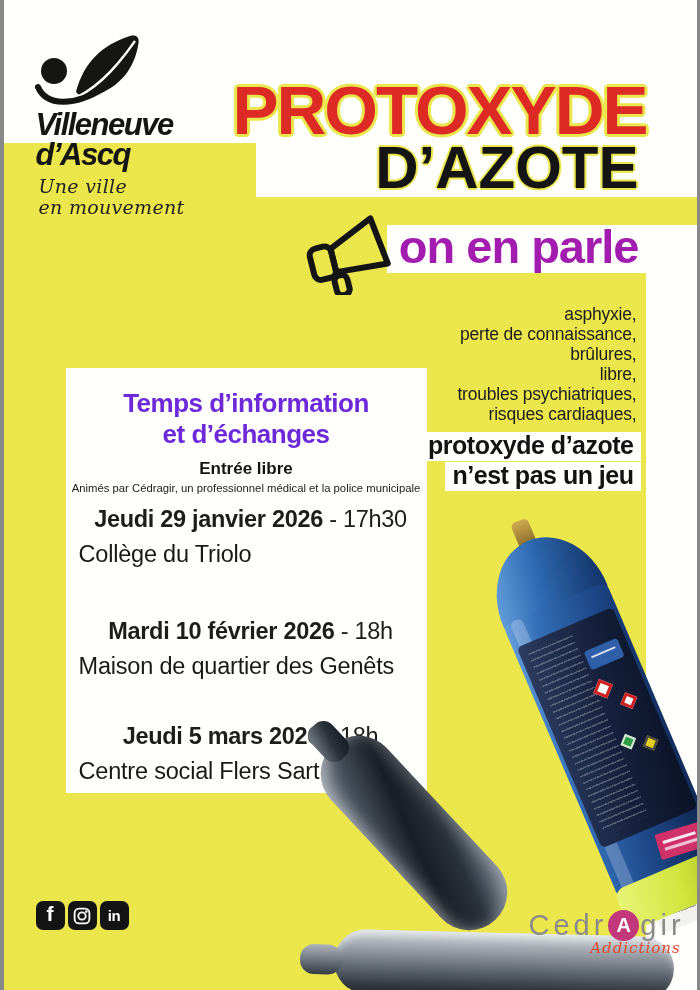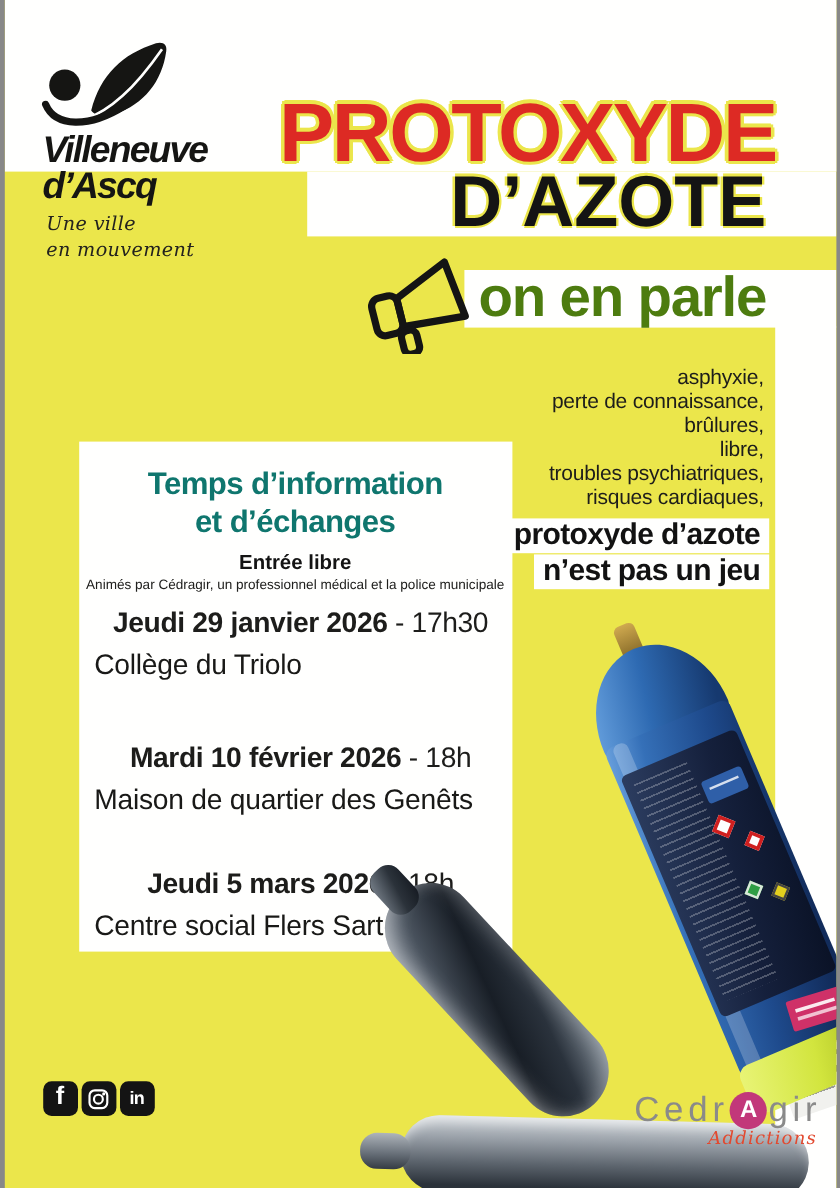--- a/index.html
+++ b/index.html
@@ -11,48 +11,48 @@
   
   .top-band { position:absolute; left:0; top:0; width:700px; height:143px; background:#fffffe; }
   .right-margin { position:absolute; left:642px; top:272px; right:0; bottom:0; background:#fffffe; }
 
   
   .brand-logo { position:absolute; left:28px; top:30px; width:118px; height:82px; }
   .brand-name { position:absolute; left:32px; top:110px; font-weight:700; font-style:italic;
     font-size:31px; line-height:30px; letter-spacing:-1.5px; color:#151513; }
   .brand-name .l2 { display:block; }
   .brand-tagline { position:absolute; left:35px; top:176px; font-family:"DejaVu Serif", serif;
-    font-style:italic; font-size:16px; line-height:21px; color:#23221e; letter-spacing:0.3px; }
+    font-style:italic; font-size:19px; line-height:21px; color:#23221e; letter-spacing:0.3px; }
 
   
   .title-1 { position:absolute; top:78px; right:50px; font-size:69px; line-height:66px;
     font-weight:900; letter-spacing:-2px; color:#dd2a24; white-space:nowrap;
     text-shadow:3px 0 0 #ebe64b,-3px 0 0 #ebe64b,0 3px 0 #ebe64b,0 -3px 0 #ebe64b,
       2px 2px 0 #ebe64b,-2px -2px 0 #ebe64b,2px -2px 0 #ebe64b,-2px 2px 0 #ebe64b; }
   .band-azote { position:absolute; left:252px; top:143px; right:0; height:54px; background:#fffffe; }
   .title-2 { position:absolute; top:-5px; right:58px; font-size:60px; line-height:60px;
     font-weight:900; letter-spacing:0px; color:#141414; white-space:nowrap;
     text-shadow:2px 0 0 #ebe64b,-2px 0 0 #ebe64b,0 2px 0 #ebe64b,0 -2px 0 #ebe64b; }
   .band-parle { position:absolute; left:383px; top:225px; right:0; height:48px; background:#fffffe; }
   .title-3 { position:absolute; top:-3px; right:58px; font-size:47px; line-height:50px;
-    font-weight:800; letter-spacing:-1px; color:#4d7c0f; white-space:nowrap; }
+    font-weight:800; letter-spacing:-1px; color:#a21caf; white-space:nowrap; }
   .megaphone { position:absolute; left:294px; top:211px; width:98px; height:84px; }
 
   
   .risks { position:absolute; top:304px; right:60px; width:320px; text-align:right;
     font-size:17.5px; line-height:20px; color:#1d1d1b; letter-spacing:-0.2px; }
   .slogan { position:absolute; top:432px; right:56px; display:flex; flex-direction:column;
     align-items:flex-end; gap:1px; }
   .slogan .line { background:#fffffe; padding:0px 7px 3px 8px; font-size:25px; line-height:26px;
     font-weight:800; letter-spacing:-0.5px; color:#121212; }
 
   
   .card { position:absolute; left:62px; top:368px; width:361px; height:425px; background:#fffffe; }
   .card-h { margin-top:20px; text-align:center; font-size:26px; line-height:31px;
-    font-weight:800; letter-spacing:-0.5px; color:#0f766e; }
+    font-weight:800; letter-spacing:-0.5px; color:#6d28d9; }
   .card-sub { margin-top:9px; text-align:center; font-size:17px; font-weight:800; color:#141414; }
   .card-note { margin-top:3px; text-align:center; font-size:11.3px; color:#20201e; }
   .event { position:absolute; left:13px; right:4px; }
   .event.e0 { top:136px; } .event.e1 { top:248px; } .event.e2 { top:353px; }
   .event .dateline { font-size:23.5px; line-height:30px; letter-spacing:-0.3px;text-align:center; }
   .event .dateline b { font-weight:800; }
   .event .venue { margin-top:6px; font-size:23.5px; line-height:28px; font-weight:400;
     letter-spacing:-0.2px; color:#191917; }
 
   

